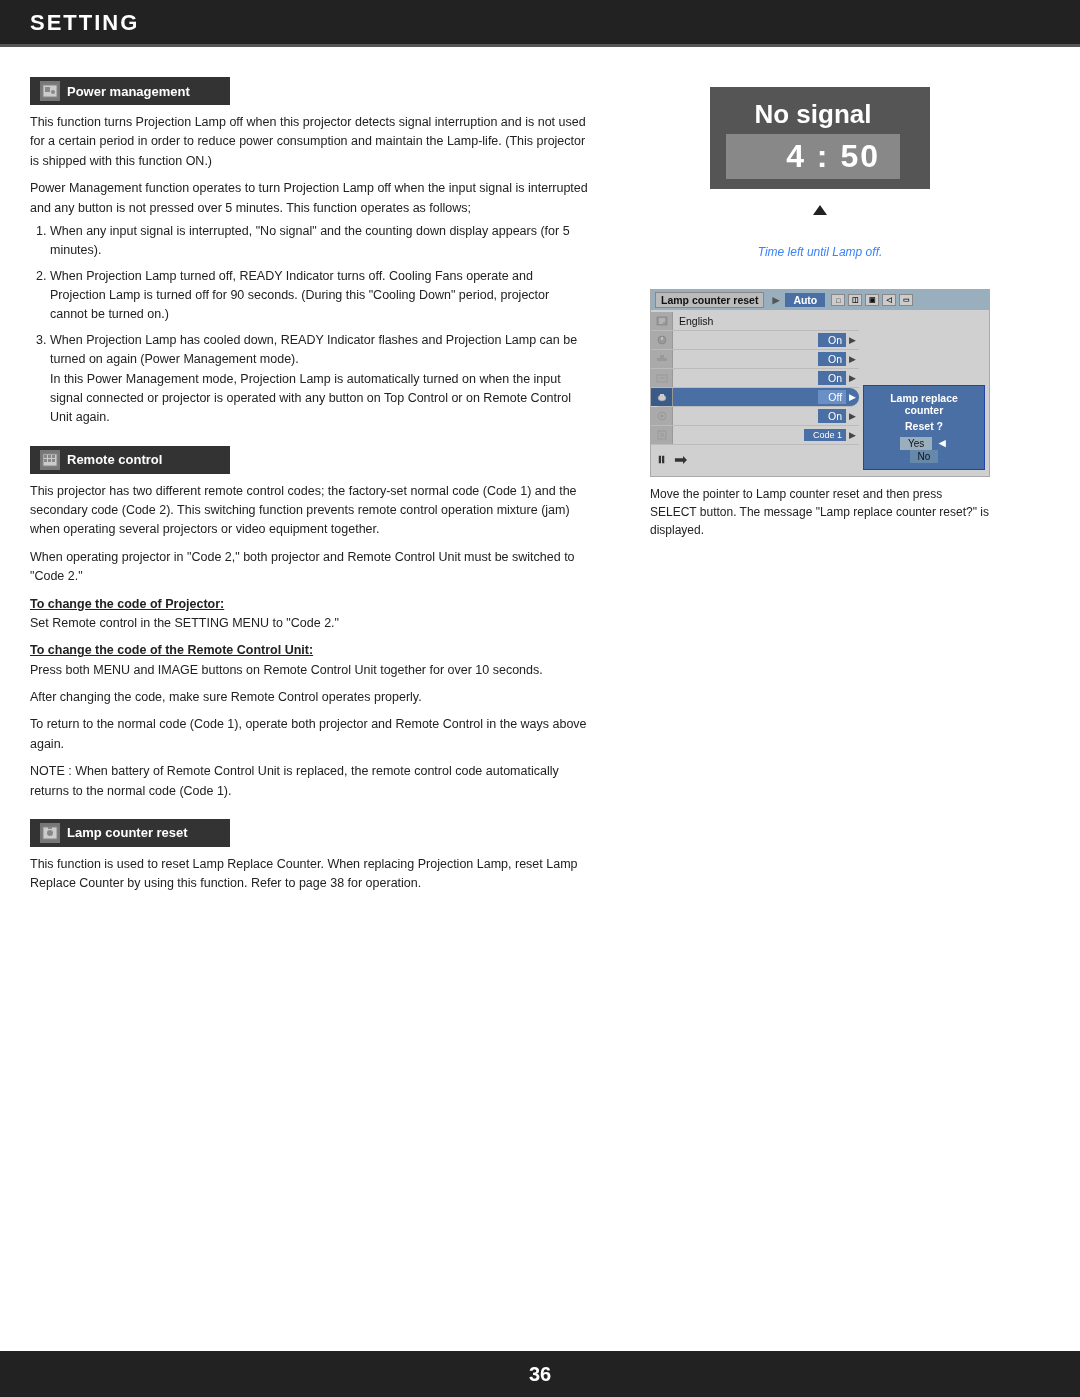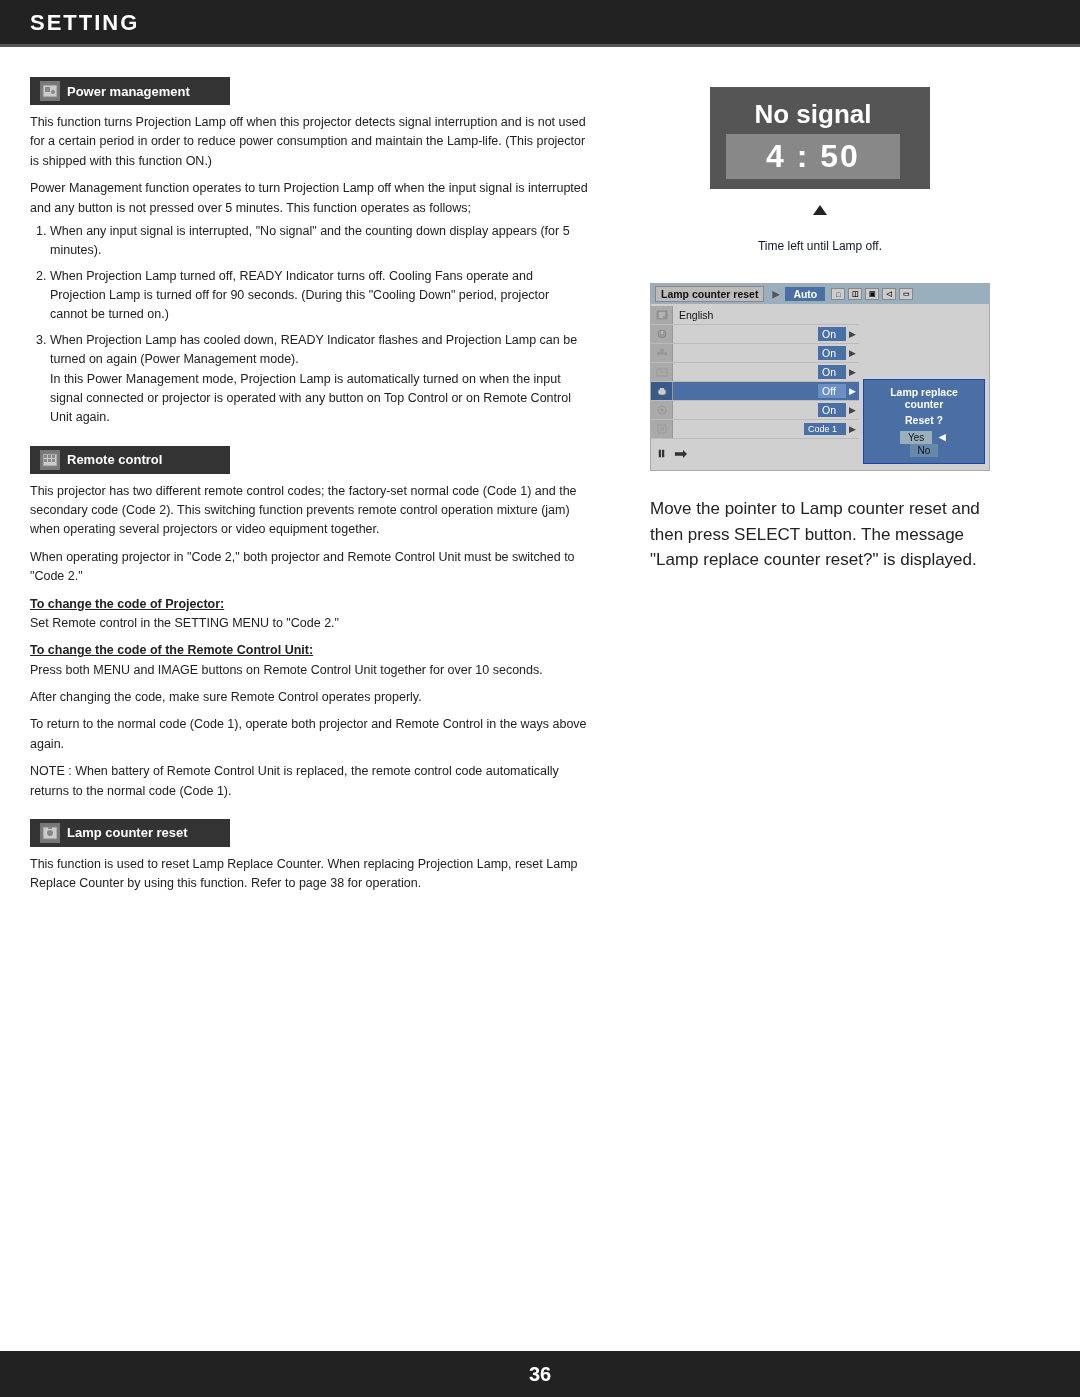--- a/index.html
+++ b/index.html
@@ -116,28 +116,30 @@
     .no-signal-time {
       background: #888;
       font-size: 32px;
       font-weight: bold;
       color: #fff;
       padding: 4px 20px;
       margin-top: 4px;
       letter-spacing: 2px;
       display: inline-block;
       width: 100%;
+      text-align: right;
     }
 
     .arrow-label {
       font-size: 12px;
-      color: #0f172a;
-      margin-top: 20px;
+      color: #3b82f6;
+      margin-top: 26px;
       text-align: center;
       position: relative;
+      font-style: italic;
     }
 
     .arrow-up {
       width: 0;
       height: 0;
       border-left: 7px solid transparent;
       border-right: 7px solid transparent;
       border-bottom: 10px solid #222;
       margin: 0 auto 4px auto;
     }
@@ -219,21 +221,21 @@
       flex: 1;
       color: #111;
     }
 
     .menu-row-value {
       font-size: 10.5px;
       padding: 1px 4px;
       background: #4a6fa5;
       color: #fff;
       min-width: 28px;
-      text-align: left;
+      text-align: right;
     }
 
     .menu-row-arrow {
       font-size: 9px;
       padding: 0 3px;
       color: #444;
     }
 
     .menu-row-selected {
       background: #4a6fa5;
@@ -278,23 +280,23 @@
 
     .lamp-popup-no {
       background: #6688aa;
       color: #111;
       padding: 1px 8px;
       font-size: 10px;
     }
 
     
     .caption {
-      font-size: 17px;
+      font-size: 12px;
       color: #222;
-      margin-top: 25px;
+      margin-top: 8px;
       line-height: 1.5;
       width: 340px;
     }
 
     
     .footer {
       position: absolute;
       bottom: 0;
       left: 0;
       right: 0;
@@ -518,21 +520,21 @@
               <svg width="12" height="10">
                   <rect x="1" y="2" width="10" height="7" fill="none" stroke="#999" stroke-width="1"></rect>
                   <line x1="3" y1="5" x2="9" y2="5" stroke="#999" stroke-width="1"></line>
                 </svg>
             </div>
             <div class="menu-row-label"></div>
             <div class="menu-row-value">On</div>
             <div class="menu-row-arrow">▶</div>
           </div>
 
-          <div class="menu-row menu-row-selected" style="background:#4a6fa5;">
+          <div class="menu-row menu-row-selected" style="background:#4a6fa5;border-radius:9px;">
             <div class="menu-row-icon" style="background:#3a5a8a;">
               <svg width="12" height="10">
                   <ellipse cx="6" cy="6" rx="4" ry="3" fill="#ccc" stroke="#888" stroke-width="0.5"></ellipse>
                   <rect x="4" y="2" width="4" height="3" fill="#ccc"></rect>
                 </svg>
             </div>
             <div class="menu-row-label" style="color:#fff;"></div>
             <div class="menu-row-value" style="background:#6a8fc5;">Off</div>
             <div class="menu-row-arrow" style="color:#fff;">▶</div>
           </div>

